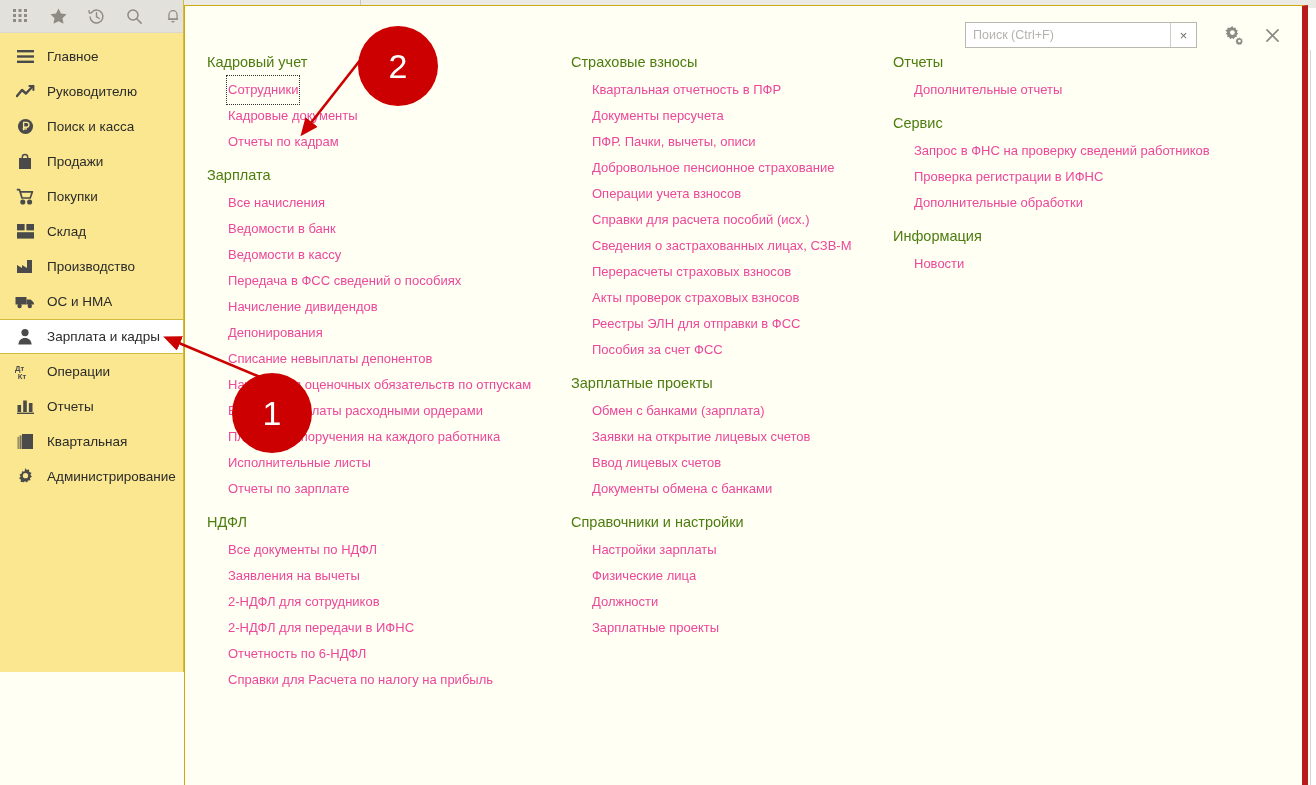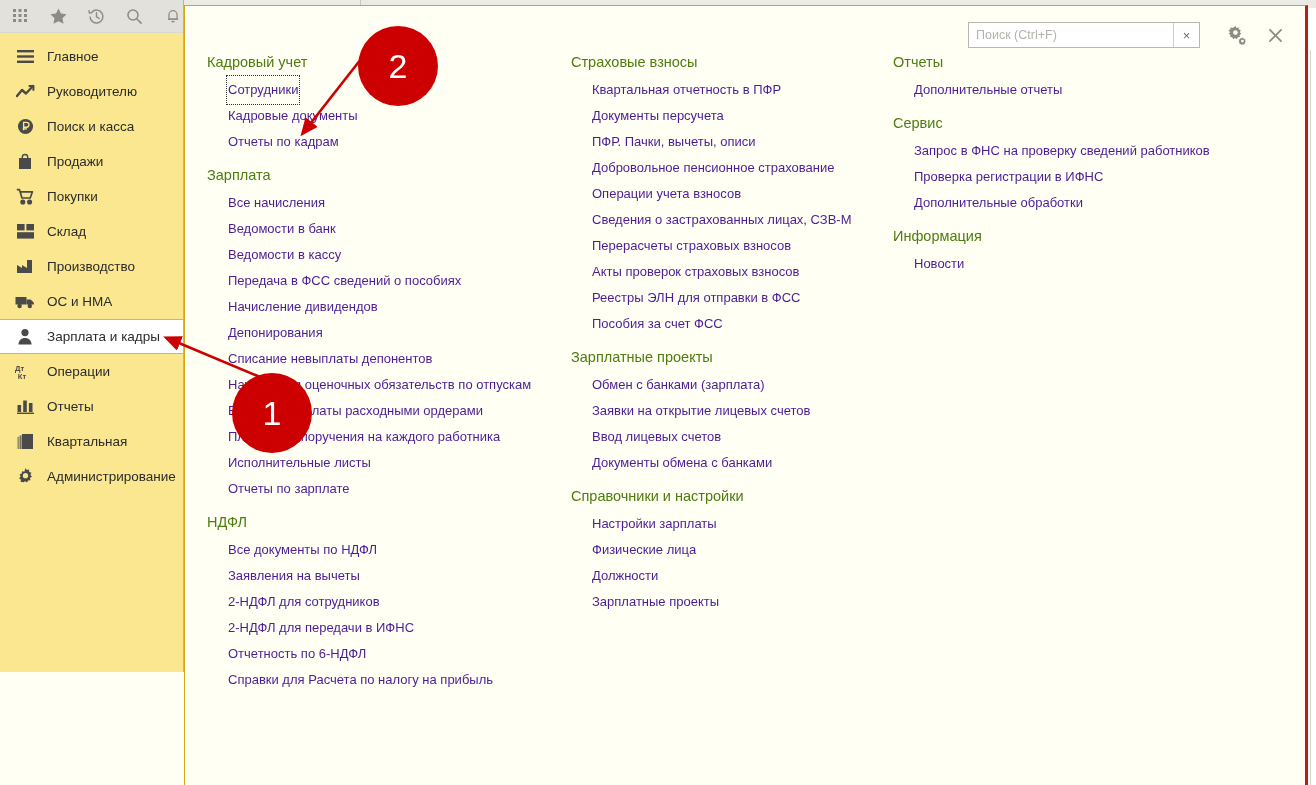--- a/index.html
+++ b/index.html
@@ -95,21 +95,21 @@
   .nav-label { white-space: nowrap; }
 
   
   .panel {
     position: absolute;
     left: 184px; top: 5px;
     width: 1124px;
     height: 780px;
     background: #fffff3;
     border: 1px solid #cfa912;
-    border-right: 3px solid #b91c1c;
+    border-right: 6px solid #b91c1c;
     border-bottom: none;
     overflow: hidden;
   }
 
   .panel-header {
     position: relative;
     height: 48px;
   }
   .search-wrap {
     position: absolute;
@@ -168,21 +168,21 @@
   .group-title {
     color: #4d7c0f;
     font-size: 14.5px;
     margin: 0 0 6px 0;
     padding-left: 0;
     white-space: nowrap;
   }
   .group-items { padding-left: 21px; }
   .menu-item {
     font-size: 13px;
-    color: #4c1d95;
+    color: #ec4899;
     line-height: 26px;
     white-space: nowrap;
     cursor: pointer;
     display: inline-block;
   }
   .menu-row { line-height: 26px; height: 26px; }
   .menu-item.focused {
     outline: 1px dotted #333;
     outline-offset: 1px;
   }
@@ -487,20 +487,21 @@
 
       <div class="col col2">
         <div class="group">
           <div class="group-title">Страховые взносы</div>
           <div class="group-items">
             <div class="menu-row"><span class="menu-item">Квартальная отчетность в ПФР</span></div>
             <div class="menu-row"><span class="menu-item">Документы персучета</span></div>
             <div class="menu-row"><span class="menu-item">ПФР. Пачки, вычеты, описи</span></div>
             <div class="menu-row"><span class="menu-item">Добровольное пенсионное страхование</span></div>
             <div class="menu-row"><span class="menu-item">Операции учета взносов</span></div>
+            <div class="menu-row"><span class="menu-item">Справки для расчета пособий (исх.)</span></div>
             <div class="menu-row"><span class="menu-item">Сведения о застрахованных лицах, СЗВ-М</span></div>
             <div class="menu-row"><span class="menu-item">Перерасчеты страховых взносов</span></div>
             <div class="menu-row"><span class="menu-item">Акты проверок страховых взносов</span></div>
             <div class="menu-row"><span class="menu-item">Реестры ЭЛН для отправки в ФСС</span></div>
             <div class="menu-row"><span class="menu-item">Пособия за счет ФСС</span></div>
           </div>
         </div>
 
         <div class="group">
           <div class="group-title">Зарплатные проекты</div>

